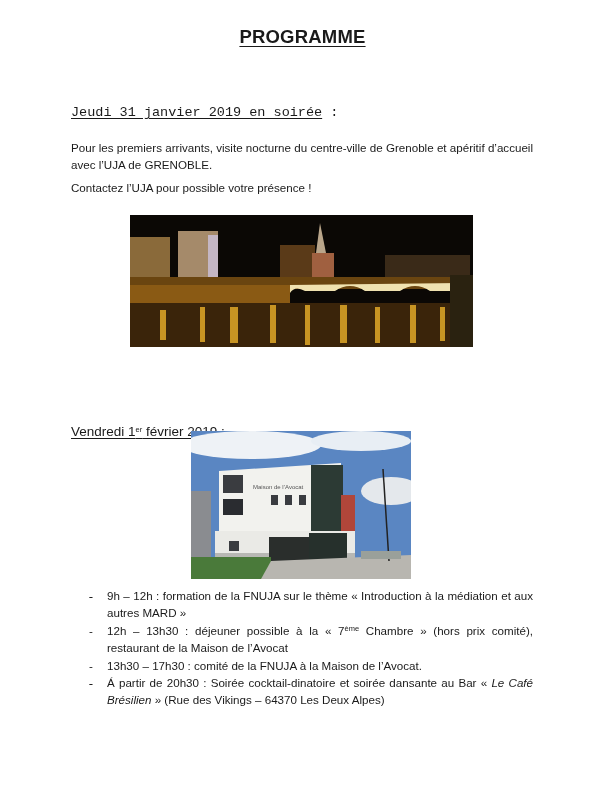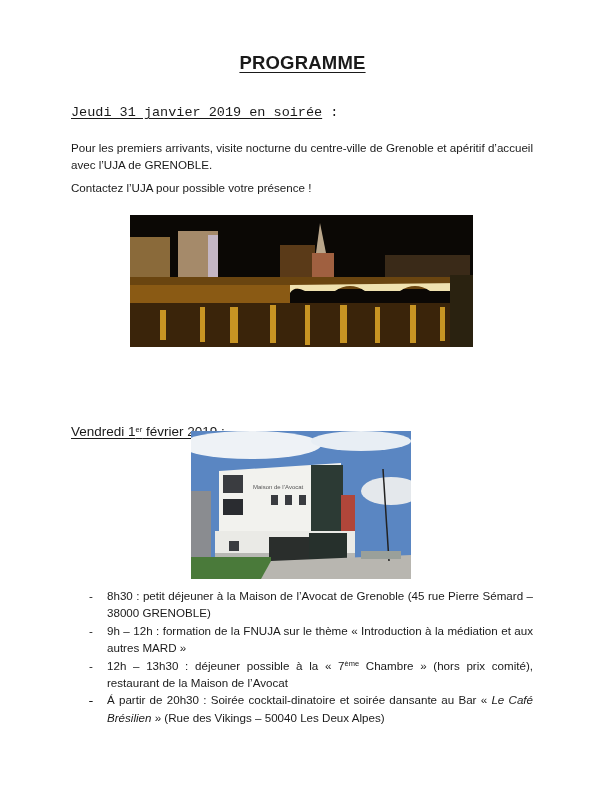--- a/index.html
+++ b/index.html
@@ -1,18 +1,18 @@
 <!DOCTYPE html>
 <html><head>
 <meta charset="utf-8">
 <style>
   html, body { margin: 0; padding: 0; background: #ffffff; }
   body { width: 605px; height: 799px; position: relative; overflow: hidden;
          font-family: "Liberation Sans", sans-serif; color: #1a1a1a; }
-  .title { position: absolute; top: 52px; left: 0; width: 605px; text-align: center;
+  .title { position: absolute; top: 26px; left: 0; width: 605px; text-align: center;
            font-size: 18.5px; font-weight: bold; letter-spacing: 0.2px; }
   .title span { text-decoration: underline; text-underline-offset: 3px; }
   .heading { position: absolute; left: 71px; font-size: 13.5px; }
   .heading .u { text-decoration: underline; text-underline-offset: 2px; }
   .para { position: absolute; left: 71px; width: 462px; font-size: 11.6px; line-height: 17px;
           text-align: justify; }
   .img { position: absolute; overflow: hidden; }
   .night { left: 130px; top: 215px; width: 343px; height: 132px;
            background: linear-gradient(180deg, #0b0806 0%, #140d06 30%, #3a2208 55%, #7a4d0c 70%, #c58a1a 80%, #6a3f08 100%); }
   .building { left: 191px; top: 431px; width: 220px; height: 148px;
@@ -87,19 +87,19 @@
     <rect x="118" y="102" width="38" height="28" fill="#26302c"></rect>
     <rect x="38" y="110" width="10" height="10" fill="#3a3c40"></rect>
     <rect x="0" y="126" width="80" height="22" fill="#4a7a3a"></rect>
     <polygon points="80,130 220,124 220,148 70,148" fill="#b8b6b0"></polygon>
     <line x1="192" y1="38" x2="198" y2="130" stroke="#222" stroke-width="1.5"></line>
     <rect x="170" y="120" width="40" height="8" fill="#9aa09a"></rect>
   </svg>
 </div>
 
 <ul class="prog">
-  <li><span class="dash">-</span><span>8h30 : petit déjeuner à la Maison de l’Avocat de Grenoble (45 rue Pierre Sémard – 38000 GRENOBLE)</span></li>
+  <li><span class="dash">-</span></li>
   <li><span class="dash">-</span><span>9h – 12h : formation de la FNUJA sur le thème « Introduction à la médiation et aux autres MARD »</span></li>
   <li><span class="dash">-</span><span>12h – 13h30 : déjeuner possible à la « 7</span><sup>ème</sup><span> Chambre » (hors prix comité), restaurant de la Maison de l’Avocat</span></li>
+  <li><span class="dash">-</span><span>13h30 – 17h30 : comité de la FNUJA à la Maison de l’Avocat.</span></li>
   <li><span class="dash">-</span></li>
-  <li><span class="dash">-</span></li>
-  <li><span class="dash">-</span><span>Á partir de 20h30 : Soirée cocktail-dinatoire et soirée dansante au Bar « </span><em>Le Café Brésilien</em><span> » (Rue des Vikings – 50040 Les Deux Alpes)</span></li>
+  <li><span class="dash">-</span><span>Á partir de 20h30 : Soirée cocktail-dinatoire et soirée dansante au Bar « </span><em>Le Café Brésilien</em><span> » (Rue des Vikings – 64370 Les Deux Alpes)</span></li>
 </ul>
 
 </body></html>

